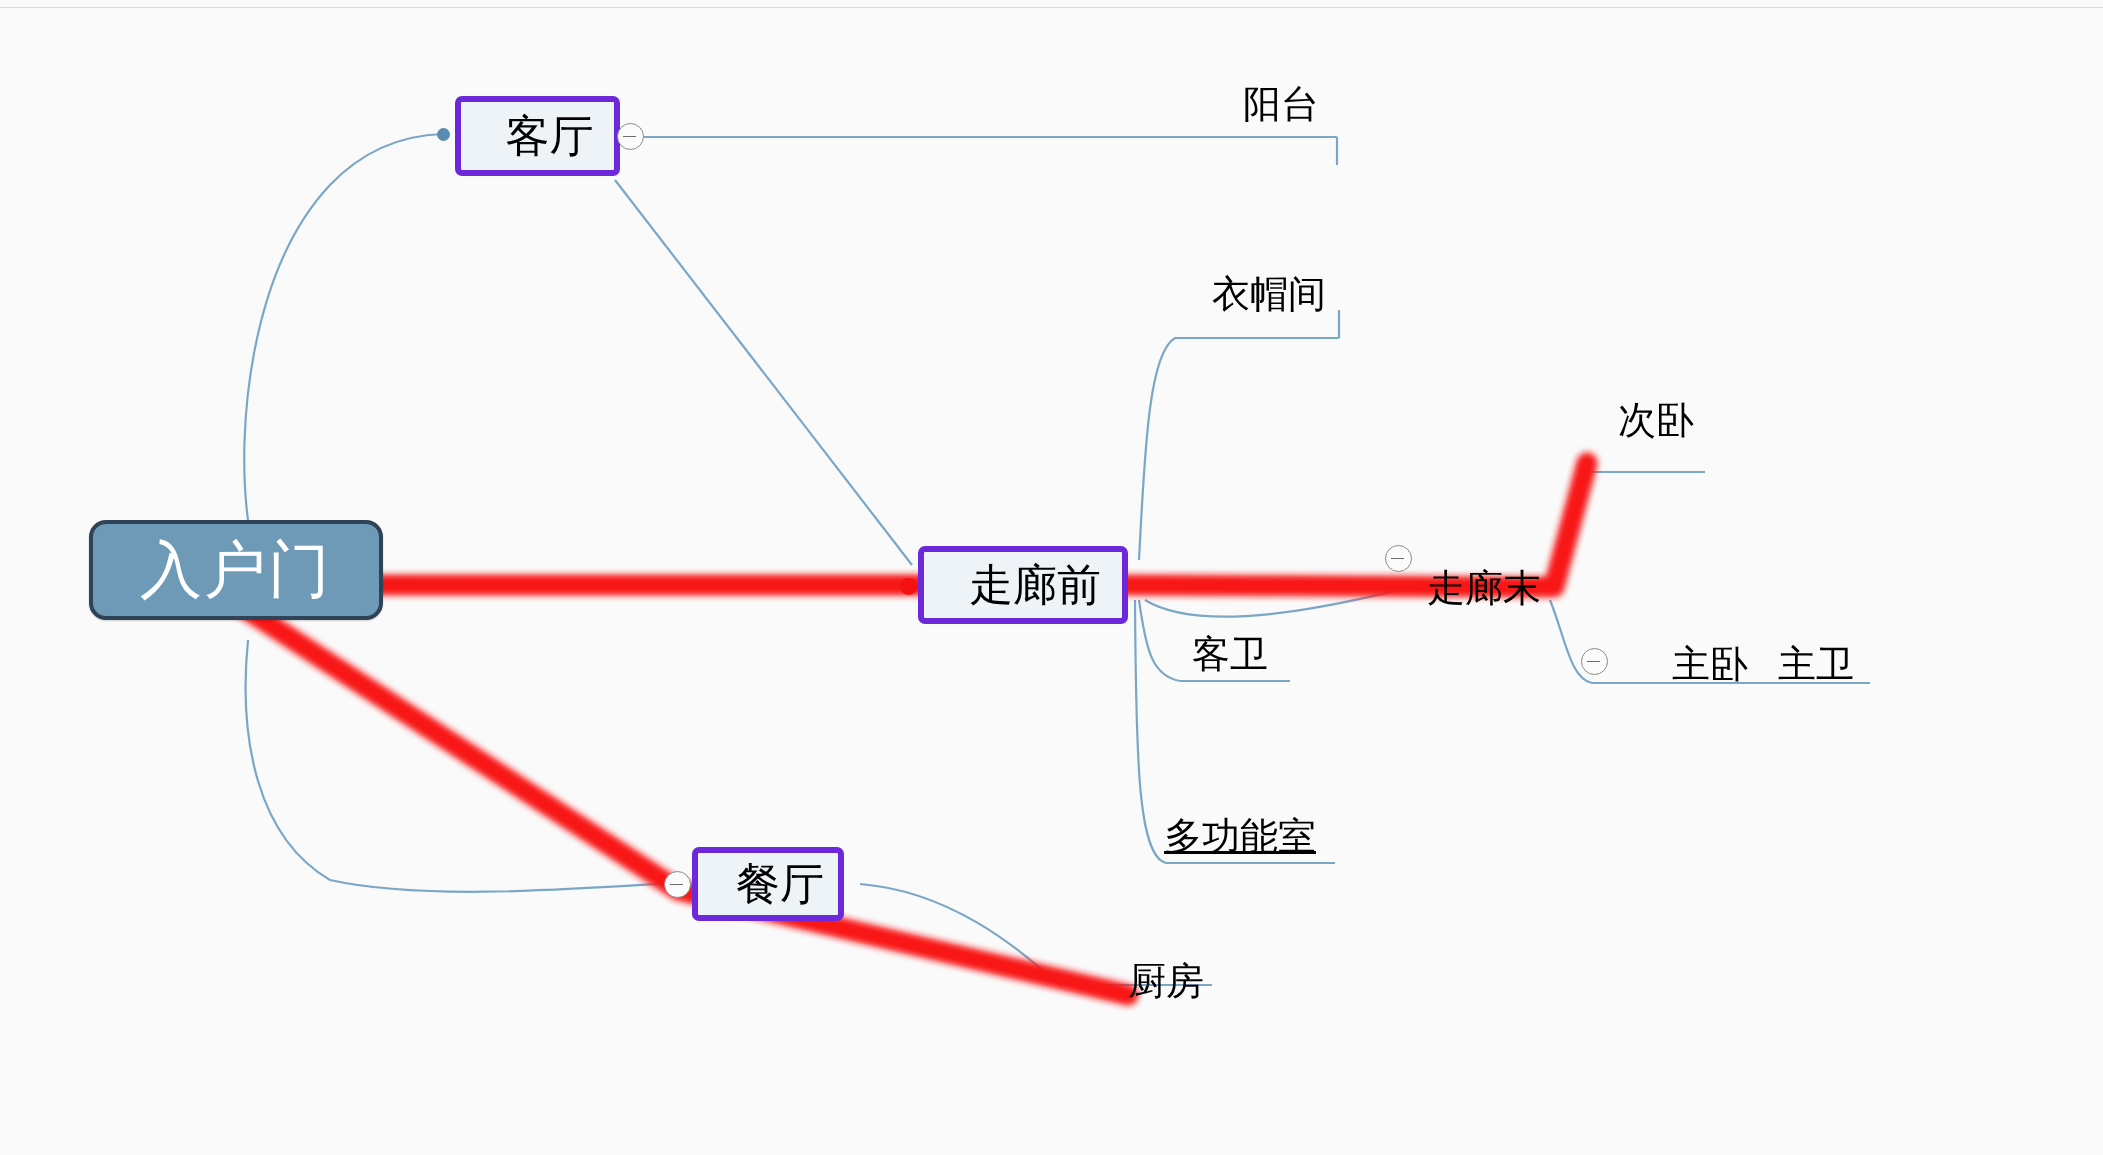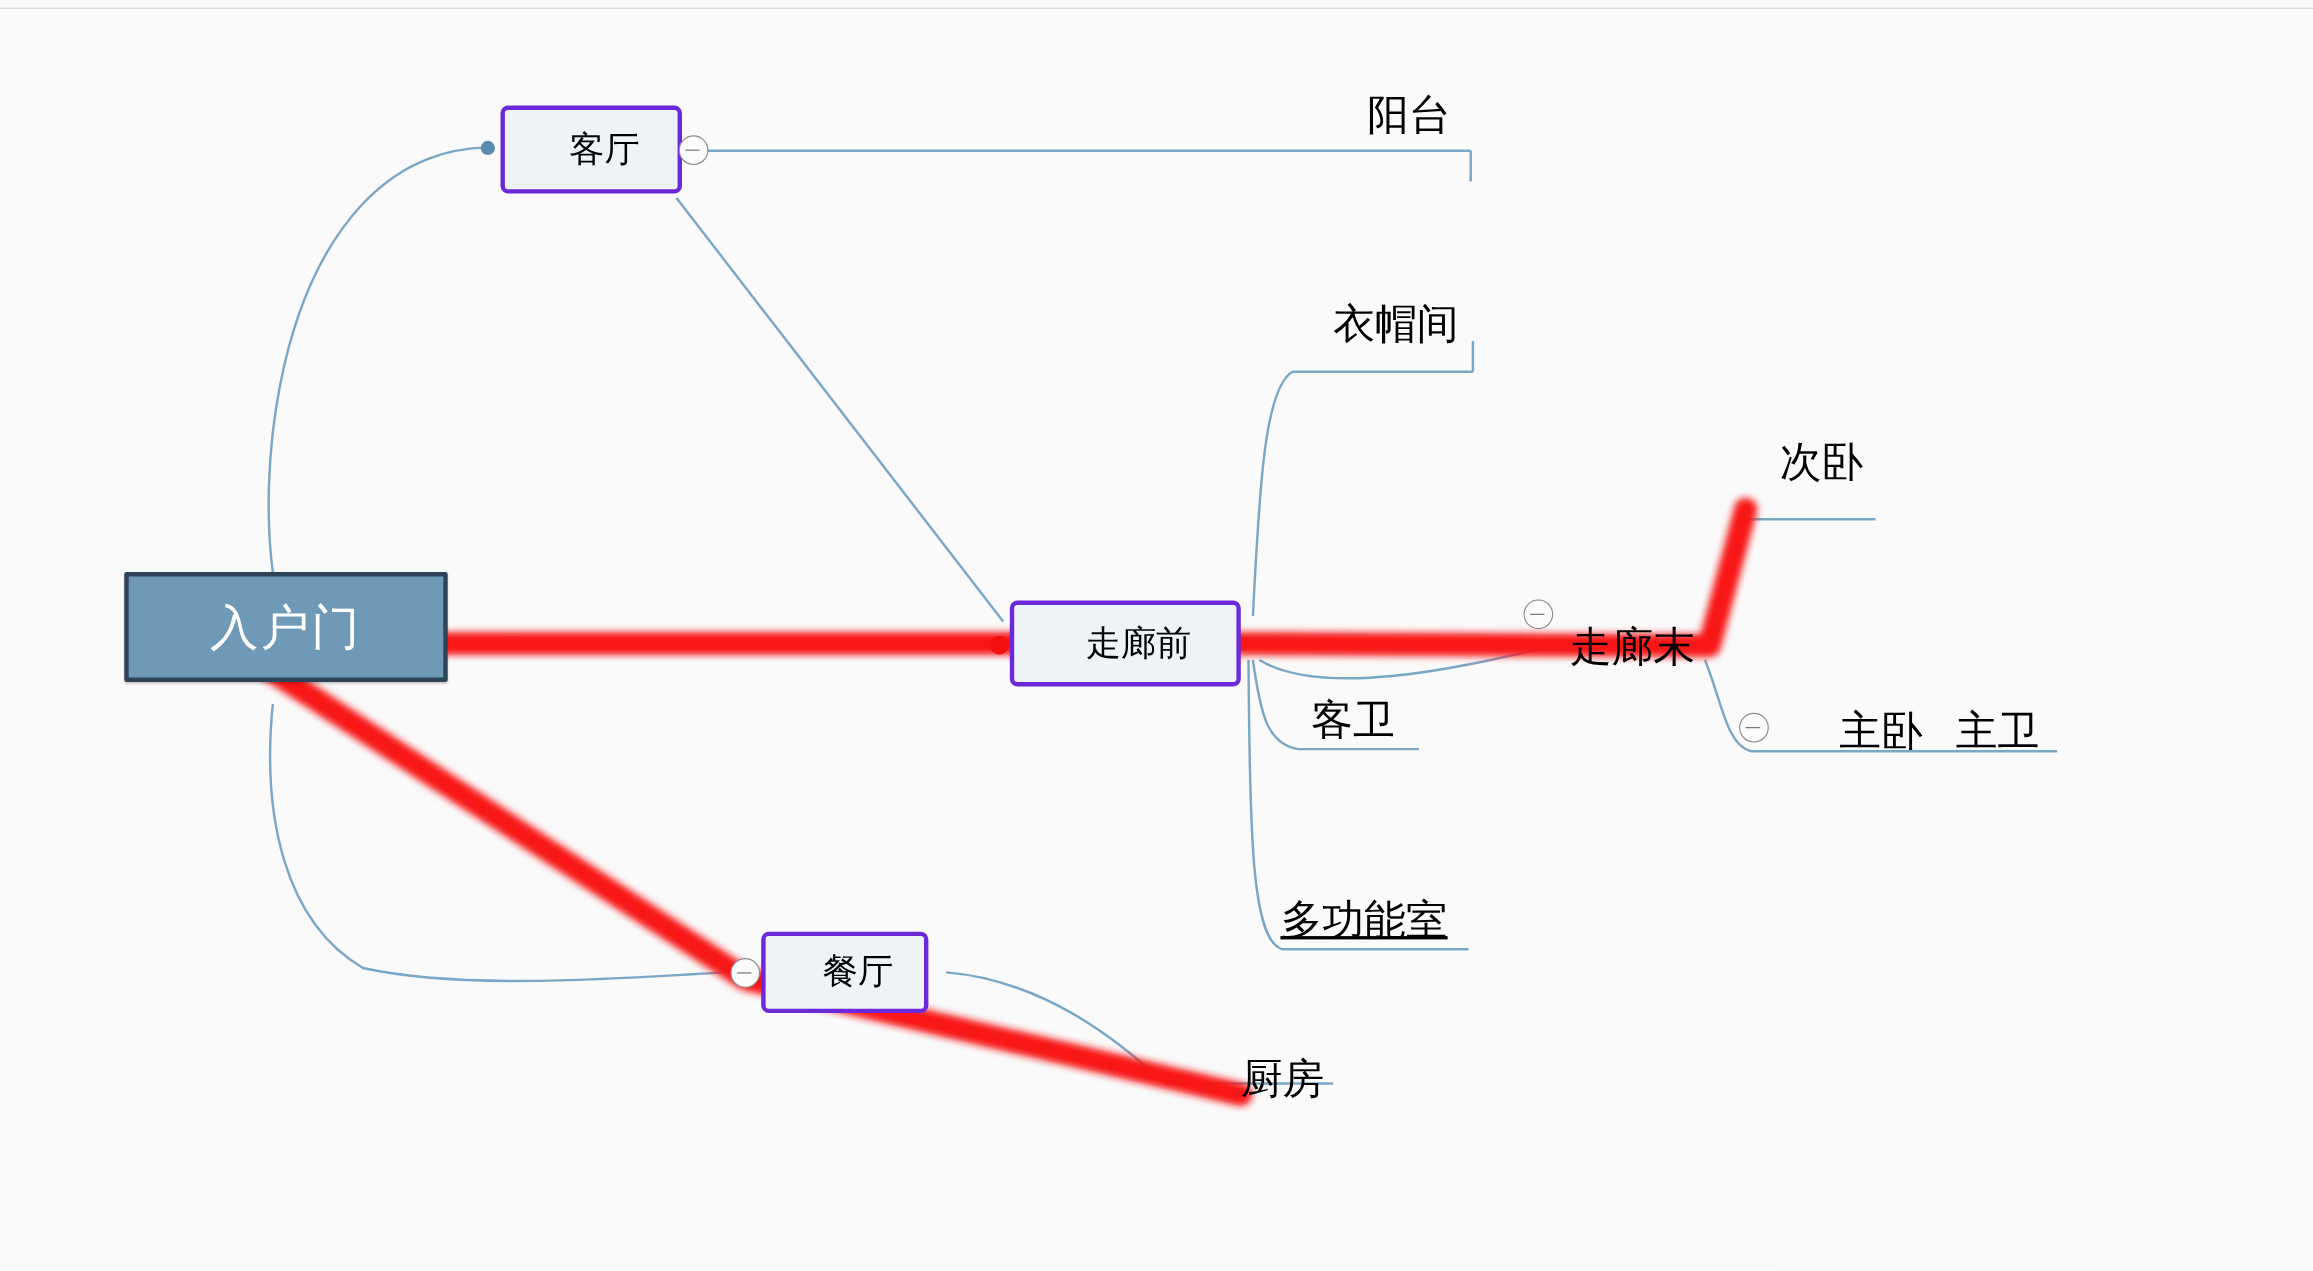--- a/index.html
+++ b/index.html
@@ -39,33 +39,32 @@
     position: absolute;
     box-sizing: border-box;
     display: flex;
     align-items: center;
     justify-content: center;
     white-space: nowrap;
   }
   .node-root {
     background: #6e9ab8;
     border: 4px solid #2f4356;
-    border-radius: 2px;
+    border-radius: 17px;
     color: #ffffff;
-    font-size: 44px;
+    font-size: 62px;
     letter-spacing: 2px;
     box-shadow: 0 1px 2px rgba(0,0,0,0.18);
-    margin-left: 24px;
   }
   .node-box {
     background: #eef3f8;
-    border: 4px solid #6d28d9;
+    border: 6px solid #6d28d9;
     border-radius: 7px;
     color: #000000;
-    font-size: 32px;
+    font-size: 44px;
     padding-left: 24px;
   }
   .node-plain {
     color: #000000;
     font-size: 38px;
     background: transparent;
     border: none;
     justify-content: flex-start;
   }
 

